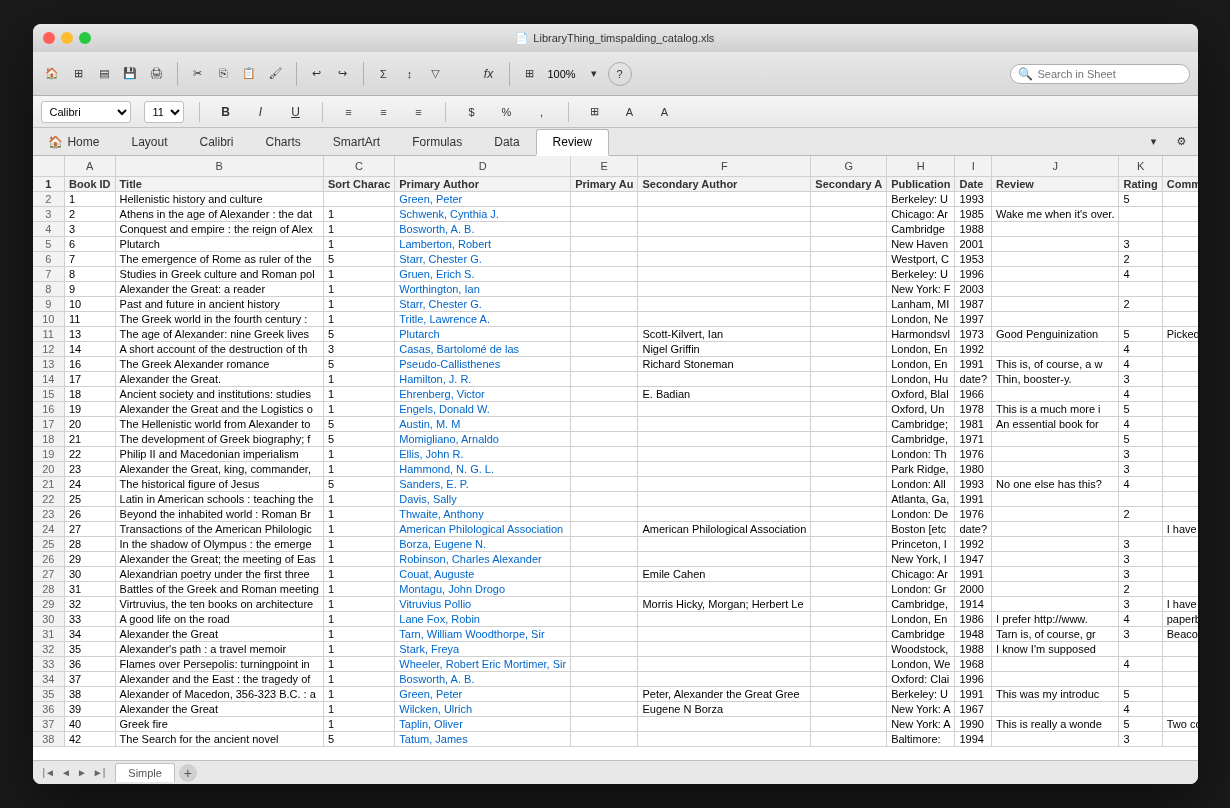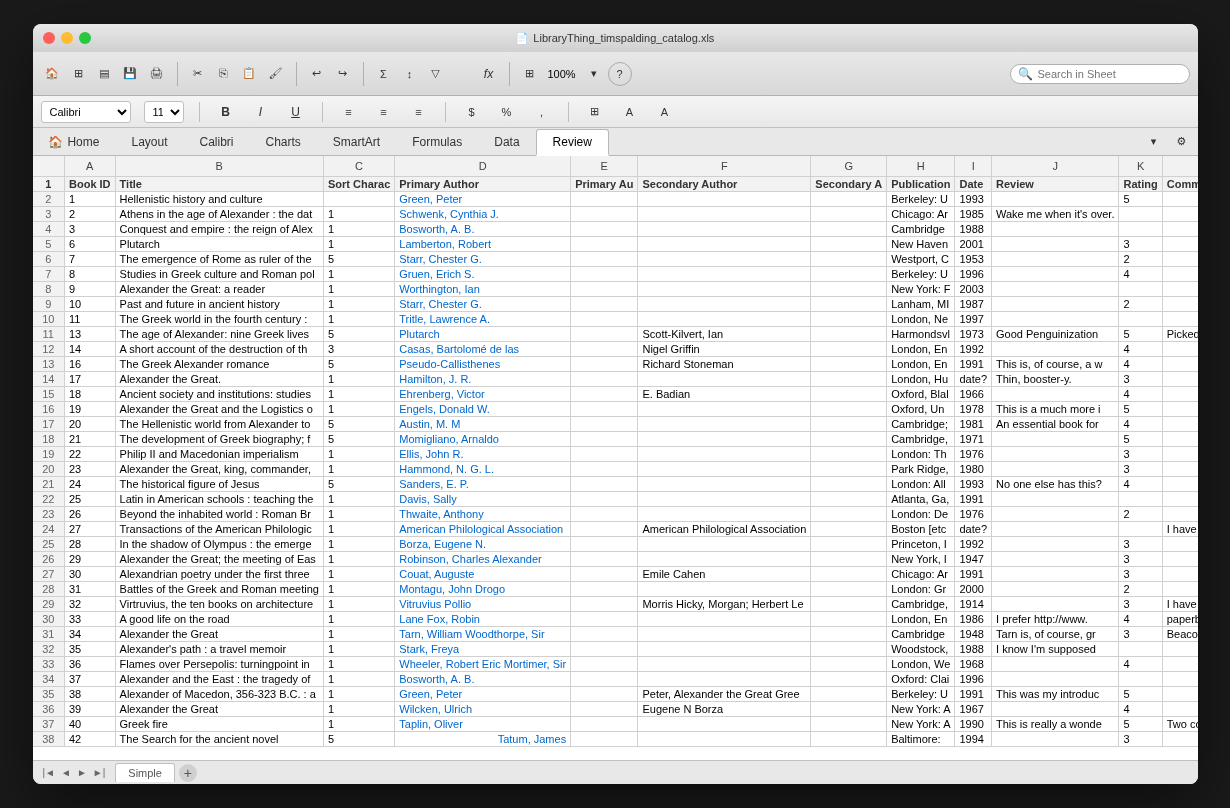--- a/index.html
+++ b/index.html
@@ -1014,21 +1014,21 @@
               <td>1990</td>
               <td>This is really a wonde</td>
               <td>5</td>
               <td>Two copies.</td>
             </tr>
             <tr>
               <td class="row-num">38</td>
               <td>42</td>
               <td>The Search for the ancient novel</td>
               <td>5</td>
-              <td style="color: rgb(0, 102, 204); text-align: right;">Tatum, James</td>
+              <td style="color: rgb(0, 102, 204);">Tatum, James</td>
               <td></td>
               <td></td>
               <td></td>
               <td>Baltimore:</td>
               <td>1994</td>
               <td></td>
               <td>3</td>
               <td></td>
             </tr>
           </tbody>

